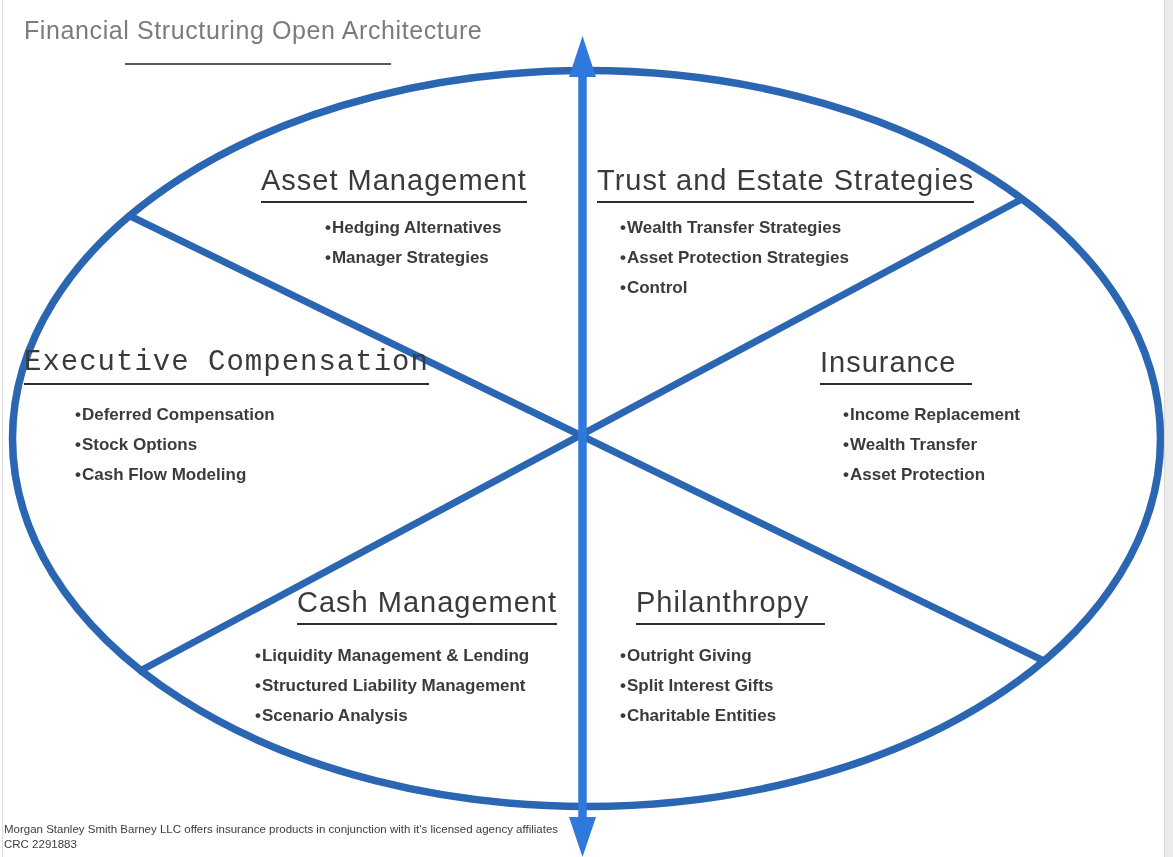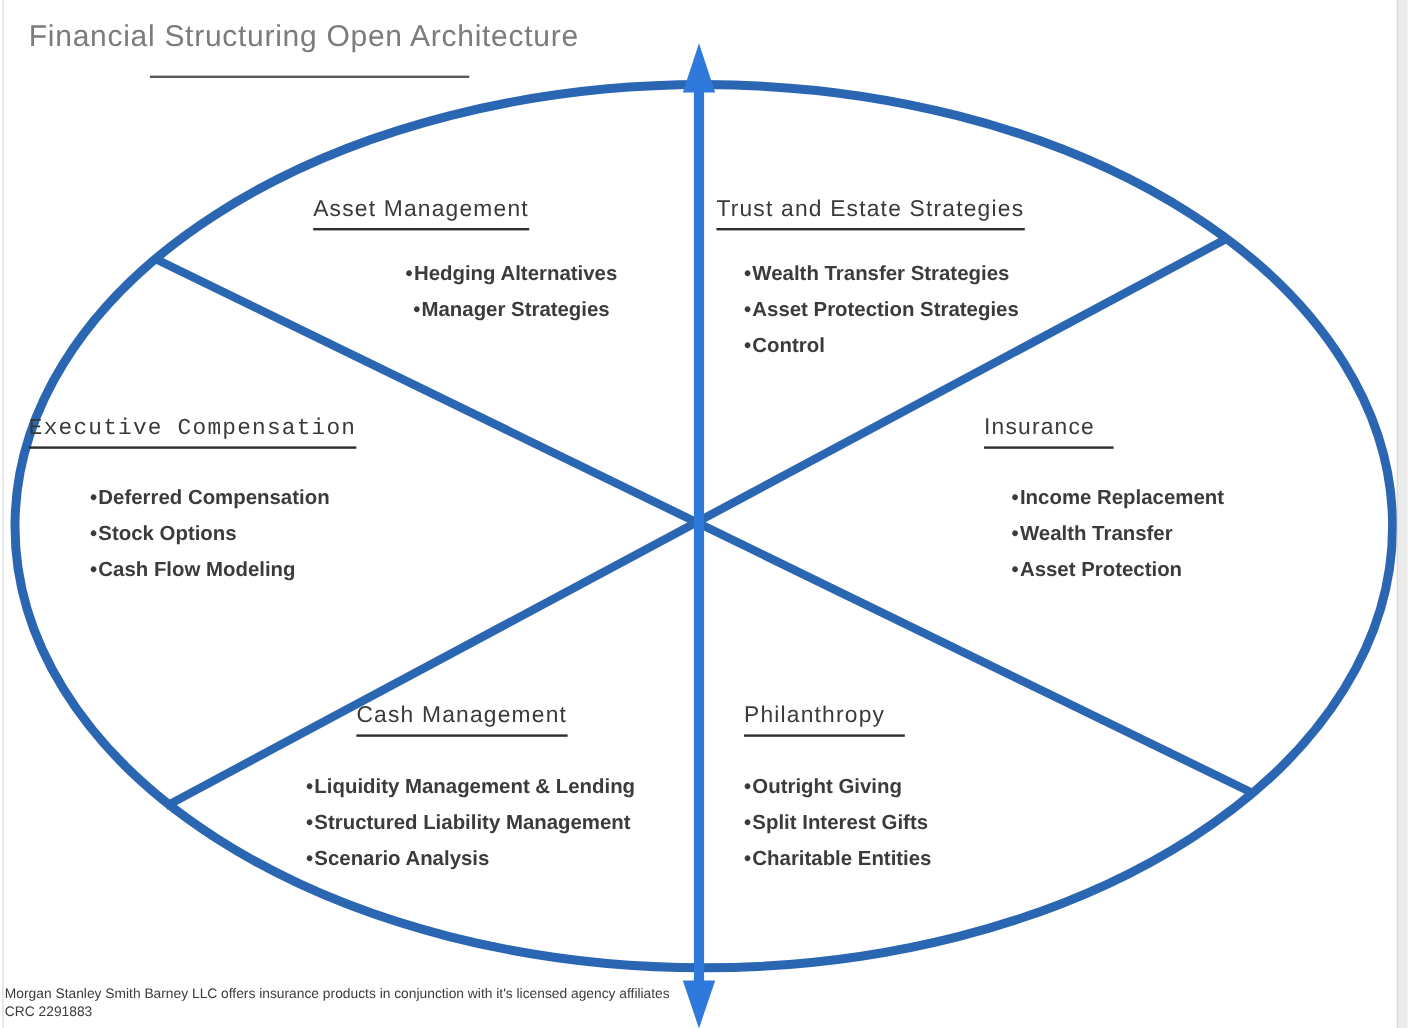--- a/index.html
+++ b/index.html
@@ -18,21 +18,21 @@
   .diagram-svg{position:absolute;left:0;top:0;}
   .page-title{
     position:absolute;left:24px;top:16px;
     font-size:25px;color:#7c7c7c;letter-spacing:0.6px;white-space:nowrap;
   }
   .title-underline{
     position:absolute;left:125px;top:63px;width:266px;height:2px;background:#5a5a5a;
   }
   .section{position:absolute;}
   .section h2{
-    margin:0;font-size:19px;font-weight:normal;color:#3a3a3a;
+    margin:0;font-size:29px;font-weight:normal;color:#3a3a3a;
     letter-spacing:1px;white-space:nowrap;display:inline-block;
     border-bottom:2px solid #2e2e2e;padding-bottom:4px;
   }
   .section h2.pad-right{padding-right:16px;}
   .bullets{position:absolute;white-space:nowrap;}
   .bullet-item{
     font-size:17px;font-weight:bold;color:#3b3b3b;line-height:30px;
   }
   .bullet-item::before{content:"\2022";margin-right:1px;}
   .footnote{
@@ -51,21 +51,21 @@
   <polygon points="582.5,36 596,77 569,77" fill="#3079dc"></polygon>
   <polygon points="582.5,857 596,817 569,817" fill="#3079dc"></polygon>
 </svg>
 
 <div class="page-title">Financial Structuring Open Architecture</div>
 <div class="title-underline"></div>
 
 <div class="section" style="left:261px;top:164px;">
   <h2>Asset Management</h2>
 </div>
-<div class="bullets" style="left:338px;top:213px;text-align:center;">
+<div class="bullets" style="left:325px;top:213px;">
   <div class="bullet-item">Hedging Alternatives</div>
   <div class="bullet-item">Manager Strategies</div>
 </div>
 
 <div class="section" style="left:597px;top:164px;">
   <h2>Trust and Estate Strategies</h2>
 </div>
 <div class="bullets" style="left:620px;top:213px;">
   <div class="bullet-item">Wealth Transfer Strategies</div>
   <div class="bullet-item">Asset Protection Strategies</div>
@@ -92,21 +92,21 @@
 
 <div class="section" style="left:297px;top:586px;">
   <h2>Cash Management</h2>
 </div>
 <div class="bullets" style="left:255px;top:641px;">
   <div class="bullet-item">Liquidity Management &amp; Lending</div>
   <div class="bullet-item">Structured Liability Management</div>
   <div class="bullet-item">Scenario Analysis</div>
 </div>
 
-<div class="section" style="left:620px;top:586px;text-decoration:underline;">
+<div class="section" style="left:636px;top:586px;text-decoration:underline;">
   <h2 class="pad-right">Philanthropy</h2>
 </div>
 <div class="bullets" style="left:620px;top:641px;">
   <div class="bullet-item">Outright Giving</div>
   <div class="bullet-item">Split Interest Gifts</div>
   <div class="bullet-item">Charitable Entities</div>
 </div>
 
 <div class="footnote">
   <div>Morgan Stanley Smith Barney LLC offers insurance products in conjunction with it's licensed agency affiliates</div>

